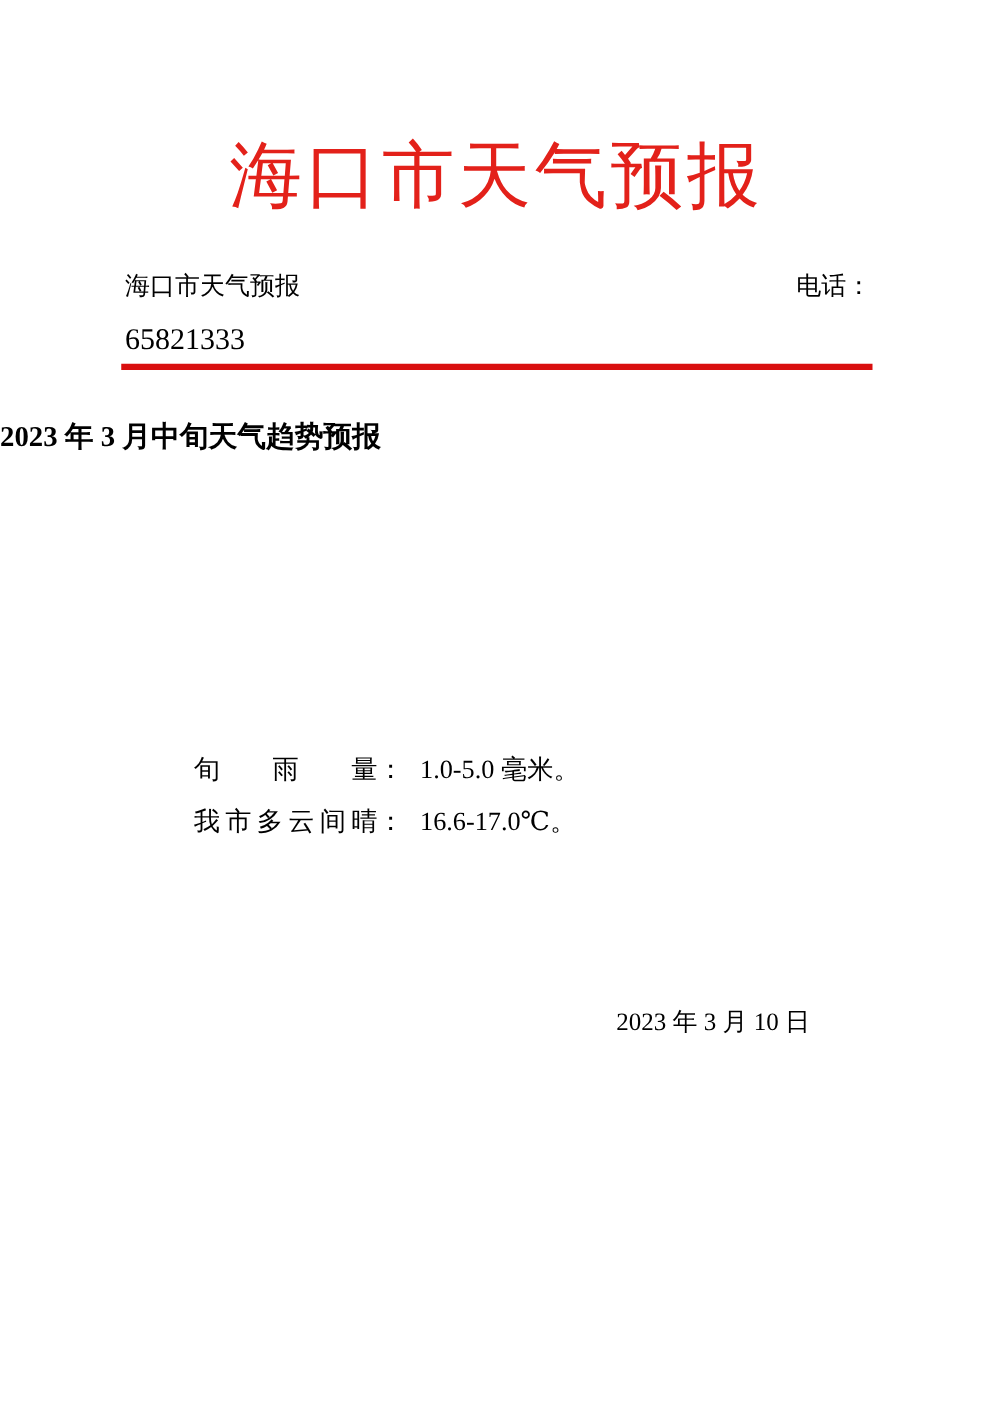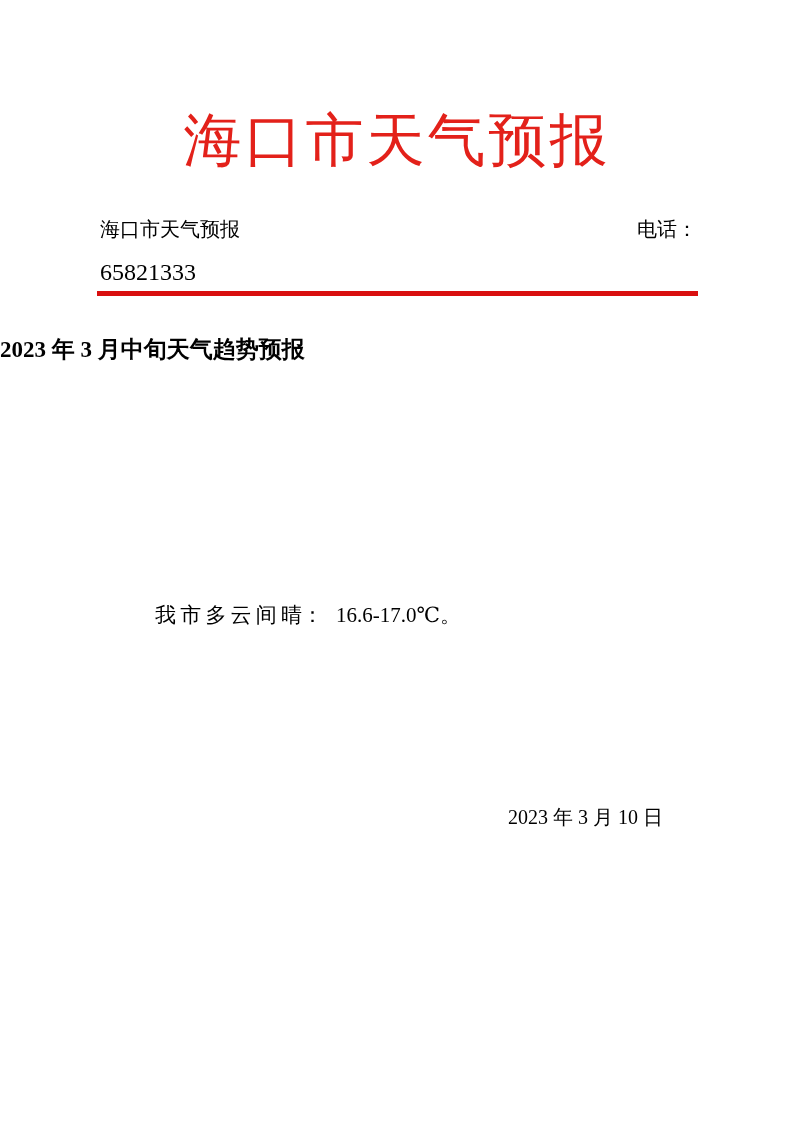--- a/index.html
+++ b/index.html
@@ -94,21 +94,21 @@
     text-align: justify;
     text-align-last: justify;
     vertical-align: top;
   }
   .stat-value {
     margin-left: 13px;
   }
   .doc-date {
     position: absolute;
     top: 804px;
-    right: 131px;
+    right: 146px;
     font-size: 20px;
     white-space: nowrap;
   }
 </style>
 </head>
 <body>
 
 <div class="page">
 
   <div class="doc-title">海口市天气预报</div>
@@ -120,19 +120,22 @@
 
   <div class="phone-number">65821333</div>
 
   <div class="divider-rule"></div>
 
   <div class="subtitle">2023 年 3 月中旬天气趋势预报</div>
 
 
   <div class="stats">
     <div class="stat-row">
+      <span class="stat-label">旬雨量</span><span class="stat-colon">：</span><span class="stat-value">1.0-5.0 毫米。</span>
+    </div>
+    <div class="stat-row">
       <span class="stat-label">我市多云间晴</span><span class="stat-colon">：</span><span class="stat-value">16.6-17.0℃。</span>
     </div>
   </div>
 
   <div class="doc-date">2023 年 3 月 10 日</div>
 
 </div>
 
 </body></html>

